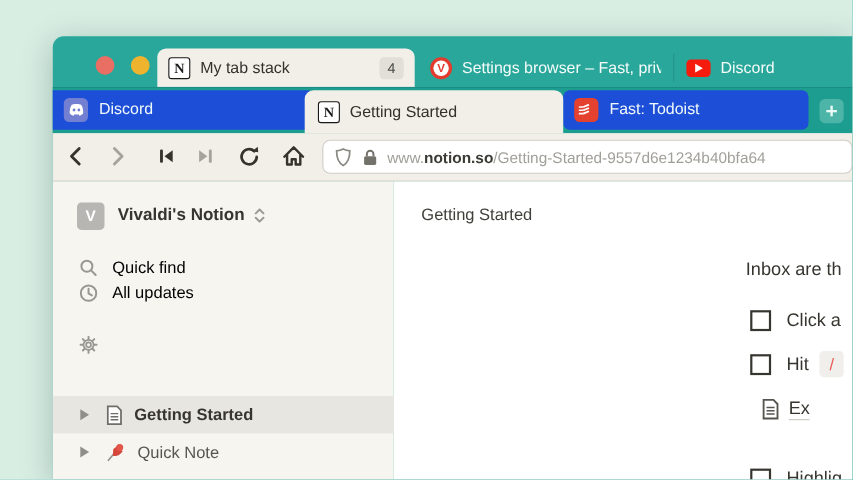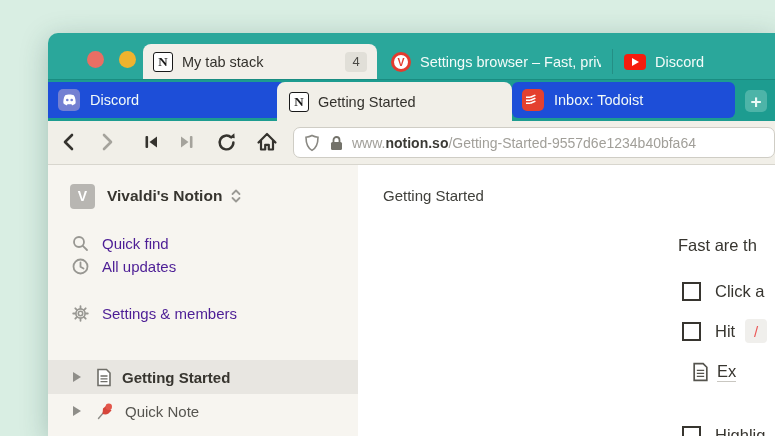--- a/index.html
+++ b/index.html
@@ -77,21 +77,21 @@
   .main{left:358px;top:165px;width:417px;height:271px;background:#ffffff;}
 
   .ws-row{left:70px;top:181px;width:280px;height:30px;display:flex;align-items:center;}
   .ws-avatar{width:25px;height:25px;background:#b8b6b2;border-radius:4px;color:#fff;font-weight:700;font-size:14px;
              display:flex;align-items:center;justify-content:center;flex:none;}
   .ws-name{font-size:15.5px;font-weight:700;color:#37352f;margin-left:12px;white-space:nowrap;}
   .ws-switch{margin-left:8px;color:#9a9994;display:flex;}
 
   .side-item{left:70px;width:280px;height:26px;display:flex;align-items:center;}
   .side-item .sicon{width:20px;display:flex;justify-content:center;color:#989792;flex:none;}
-  .side-item .label{font-size:15px;color:#4c1d95;margin-left:12px;white-space:nowrap;text-align:center;}
+  .side-item .label{font-size:15px;color:#000000;margin-left:12px;white-space:nowrap;text-align:center;}
 
   .page-row{left:48px;width:310px;height:34px;display:flex;align-items:center;padding-left:25px;box-sizing:border-box;}
   .page-row.selected{background:#e8e6e1;}
   .tri{width:0;height:0;border-left:8px solid #8f8e89;border-top:5px solid transparent;border-bottom:5px solid transparent;flex:none;}
   .page-row .picon{margin-left:15px;display:flex;flex:none;}
   .page-row .label{font-size:15px;margin-left:10px;white-space:nowrap;}
   .page-row.selected .label{font-weight:700;color:#37352f;}
   .page-row .label.gray{color:#565550;}
 
   .breadcrumb{left:383px;top:187px;font-size:15px;color:#40403b;white-space:nowrap;}
@@ -154,21 +154,21 @@
     <span class="label">Getting Started</span>
   </div>
 
   <div class="abs sub-tab tab-todoist">
     <span class="td-ic">
       <svg width="14" height="12" viewBox="0 0 14 12">
         <path d="M0 2.6 L5 .4 L5.8 1.8 L.8 4 Z M0 5.6 L5 3.4 L5.8 4.8 L.8 7 Z M0 8.6 L5 6.4 L5.8 7.8 L.8 10 Z" fill="#ffffff" transform="translate(4,0)"></path>
         <path d="M0 2.6 L4.6 2.6 L4.6 4 L0 4 Z M0 5.6 L4.6 5.6 L4.6 7 L0 7 Z M0 8.6 L4.6 8.6 L4.6 10 L0 10 Z" fill="#ffffff"></path>
       </svg>
     </span>
-    <span class="label">Inbox: Todoist</span>
+    <span class="label">Fast: Todoist</span>
   </div>
 
   <div class="abs newtab-btn">+</div>
 
   <div class="abs toolbar"></div>
 
   <div class="abs navic ic-dark" style="left:58px;">
     <svg width="20" height="20" viewBox="0 0 20 20">
         <path d="M13 3 L6 10 L13 17" fill="none" stroke="currentColor" stroke-width="2.6" stroke-linecap="round" stroke-linejoin="round"></path>
       </svg>
@@ -249,21 +249,20 @@
     <span class="label">All updates</span>
   </div>
   <div class="abs side-item" style="top:300px;">
     <span class="sicon">
       <svg width="17" height="17" viewBox="0 0 17 17">
           <circle cx="8.5" cy="8.5" r="2.2" fill="none" stroke="currentColor" stroke-width="1.6"></circle>
           <path d="M8.5 1.2 V3.4 M8.5 13.6 V15.8 M1.2 8.5 H3.4 M13.6 8.5 H15.8 M3.3 3.3 L4.9 4.9 M12.1 12.1 L13.7 13.7 M13.7 3.3 L12.1 4.9 M4.9 12.1 L3.3 13.7" stroke="currentColor" stroke-width="1.8" stroke-linecap="round"></path>
           <circle cx="8.5" cy="8.5" r="4.6" fill="none" stroke="currentColor" stroke-width="1.6"></circle>
         </svg>
     </span>
-    <span class="label">Settings &amp; members</span>
   </div>
 
   <div class="abs page-row selected" style="top:360px;">
     <span class="tri"></span>
     <span class="picon">
       <svg width="16" height="19" viewBox="0 0 16 19">
           <path d="M2 1.5 H10.5 L14 5 V17.5 H2 Z" fill="#fff" stroke="#6f6e68" stroke-width="1.6"></path>
           <path d="M4.5 8 H11.5 M4.5 10.8 H11.5 M4.5 13.6 H11.5" stroke="#6f6e68" stroke-width="1.3"></path>
         </svg>
     </span>
@@ -275,21 +274,21 @@
       <svg width="19" height="19" viewBox="0 0 19 19">
           <path d="M8 10 L2.5 16.5" stroke="#8f8e89" stroke-width="1.4" stroke-linecap="round"></path>
           <path d="M10.5 3.5 L15.5 8.5 L12.5 11.5 C10.5 13 8 12.5 6.5 12 L7 6.5 Z" fill="#d6453a"></path>
           <circle cx="12.8" cy="4.8" r="3.2" fill="#e2564a"></circle>
         </svg>
     </span>
     <span class="label gray">Quick Note</span>
   </div>
 
   <div class="abs breadcrumb">Getting Started</div>
-  <div class="abs intro">Fast are th</div>
+  <div class="abs intro">Inbox are th</div>
 
   <div class="abs todo" style="left:682px;top:279px;">
     <span class="box"></span>
     <span class="label">Click a</span>
   </div>
 
   <div class="abs todo" style="left:682px;top:319px;">
     <span class="box"></span>
     <span class="label">Hit</span>
     <span class="slash-badge">/</span>

